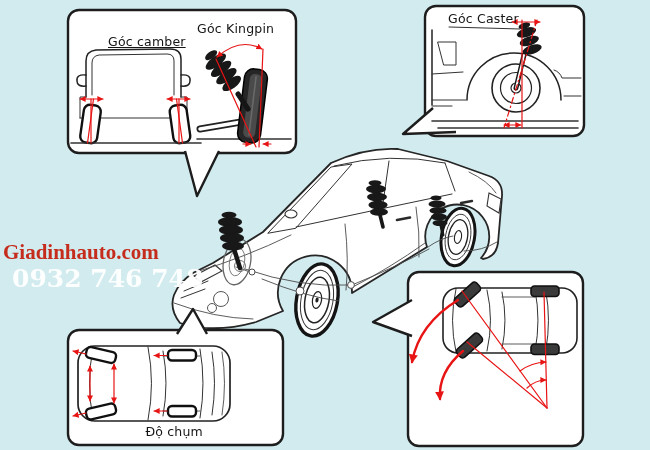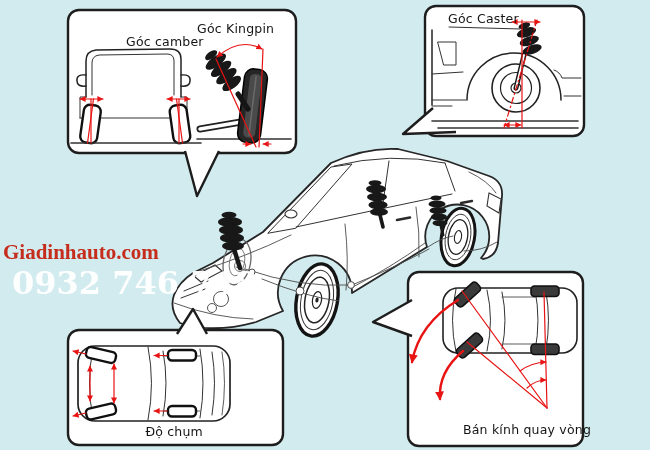--- a/index.html
+++ b/index.html
@@ -15,21 +15,21 @@
   }
   .label.centered { text-align:center; white-space:nowrap; }
   .wm1 {
     position:absolute; left:3px; top:240px;
     font-family:Liberation Serif, serif; font-weight:bold;
     font-size:21px; color:#c41200; opacity:0.88;
   }
   .wm2 {
     position:absolute; left:12px; top:264px;
     font-family:"DejaVu Serif", serif; font-weight:bold;
-    font-size:32px; color:#ffffff; opacity:0.96;
+    font-size:25px; color:#ffffff; opacity:0.96;
   }
   
   .k  { stroke:#222; fill:none; stroke-width:1.5; stroke-linecap:round; stroke-linejoin:round; }
   .k1 { stroke:#333; fill:none; stroke-width:1;   stroke-linecap:round; }
   .k2 { stroke:#4a4a4a; fill:none; stroke-width:0.9; stroke-linecap:round; }
   .r  { stroke:#e81313; fill:none; stroke-width:1.2; stroke-linecap:round; }
   .rth{ stroke:#e81313; fill:none; stroke-width:2.4; stroke-linecap:round; }
   .bubble { fill:#fff; stroke:#1d1d1d; stroke-width:2.4; }
   .tail   { fill:#fff; stroke:#1d1d1d; stroke-width:2.4; stroke-linejoin:round; }
   .wheelbox  { fill:#fff; stroke:#101010; stroke-width:2.4; }
@@ -262,21 +262,20 @@
         <path class="r" d="M 467,342 L 547,408"></path>
         <path class="r" d="M 544,292 L 547,408"></path>
         <path class="r" d="M 527,388 A 28 28 0 0 1 546,380" marker-end="url(#mR)"></path>
         <path class="r" d="M 520,371 A 46 46 0 0 1 546,362" marker-end="url(#mR)"></path>
         <path class="rth" d="M 458,300 Q 419,324 412,362" marker-end="url(#mRB)"></path>
         <path class="rth" d="M 463,351 Q 438,372 440,399" marker-end="url(#mRB)"></path>
       </g>
     </g>
   </svg>
 
-  <div class="label" style="left:126px; top:34px;">Góc camber</div>
+  <div class="label" style="left:108px; top:34px;text-decoration:underline;">Góc camber</div>
   <div class="label" style="left:197px; top:21px;">Góc Kingpin</div>
   <div class="label" style="left:448px; top:11px;">Góc Caster</div>
   <div class="label centered" style="left:128px; top:424px; width:75px;text-align:right;">Độ chụm</div>
-  <div class="label centered" style="left:442px; top:422px; width:170px;">Bán kính quay vòng</div>
 
   <div class="wm1">Giadinhauto.com</div>
   <div class="wm2">0932 746 748</div>
 </div>
 
 </body></html>

